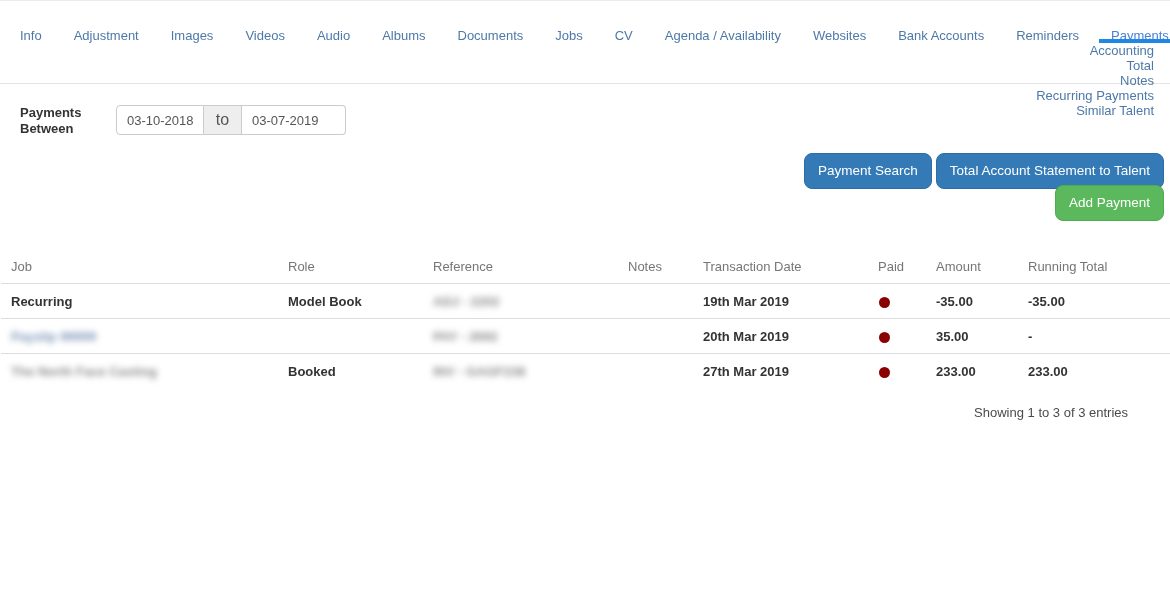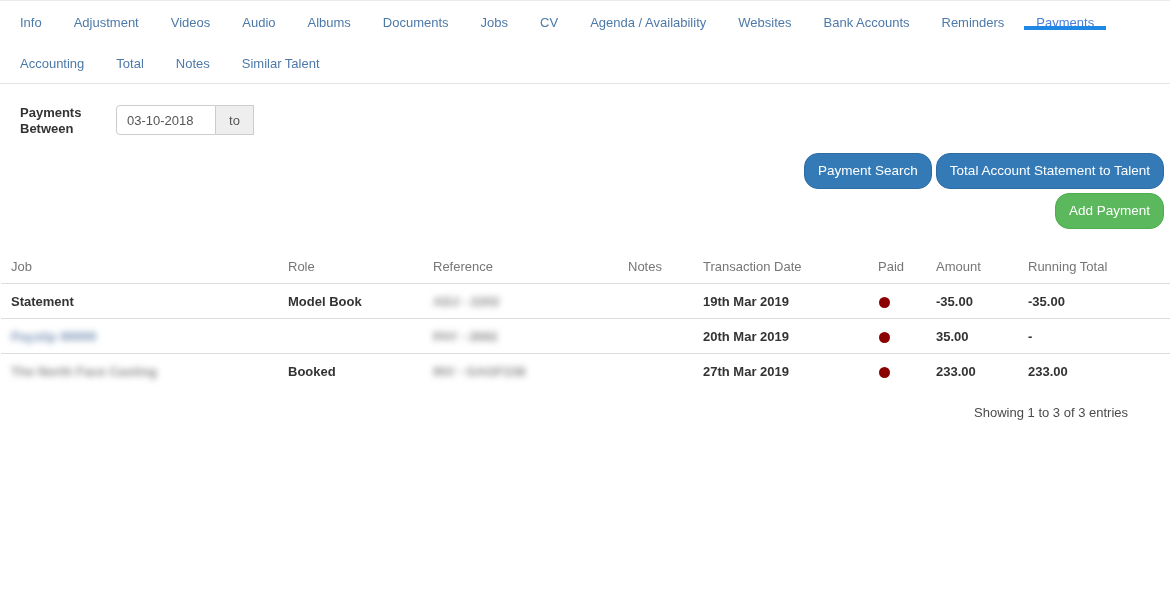--- a/index.html
+++ b/index.html
@@ -2,43 +2,43 @@
 <html><head>
 <meta charset="utf-8">
 <style>
   * { box-sizing: border-box; margin: 0; padding: 0; }
   html,body { background:#fff; }
   body { font-family: "Liberation Sans", "DejaVu Sans", sans-serif; }
   .page { position:relative; width:1170px; height:600px; background:#fff; overflow:hidden; border-top:1px solid #ebebeb; }
 
   
   .tabbar { padding-left:4px; }
-  .tabrow { display:flex; flex-wrap:nowrap; align-items:center; list-style:none; }
+  .tabrow { display:flex; flex-wrap:nowrap; align-items:flex-end; list-style:none; }
   .tabrow.row1 { height:42px; }
-  .tabrow.row2 { height:40px; }
+  .tabrow.row2 { height:40px;flex-direction:column; }
   .tab { position:relative; display:flex; align-items:center; padding:0 16px; font-size:13px;
          color:#4d79a8; cursor:pointer; white-space:nowrap; }
   .tab.active { color:#4a80d9; }
   .tab.active::after { content:""; position:absolute; left:4px; right:4px; bottom:0; height:4px; background:#1f88e5; }
   .tab-divider { border-bottom:1px solid #e4e4e4; }
 
   
   .filter { position:absolute; top:104px; left:20px; display:flex; align-items:flex-start; }
   .filter-label { font-size:13px; font-weight:bold; color:#333; line-height:16px; width:76px; padding-top:0px; }
   .input-group { display:flex; margin-left:20px; }
-  .input-group input { width:100px; height:30px; border:1px solid #ccc; border-radius:4px 0 0 4px;
+  .input-group input { width:88px; height:30px; border:1px solid #ccc; border-radius:4px 0 0 4px;
          padding:0 10px; font-size:13px; color:#555; font-family:inherit; outline:none; background:#fff; }
   .input-group .addon { height:30px; min-width:38px; display:flex; align-items:center; justify-content:center;
-         background:#eee; border:1px solid #ccc; border-left:none; font-size:13px; color:#555; padding:0 11px; }
+         background:#eee; border:1px solid #ccc; border-left:none; font-size:16px; color:#555; padding:0 11px; }
   .input-group input.last { border-left:none; border-radius:0 4px 4px 0; width:104px; }
 
   
   .actions-row1 { position:absolute; top:152px; right:6px; display:flex; gap:4px; }
-  .actions-row2 { position:absolute; top:184px; right:6px;margin-top:8px; }
-  .btn { display:inline-block; border-radius:14px; font-size:13.5px; line-height:1.45; padding:7px 13px;
+  .actions-row2 { position:absolute; top:184px; right:6px; }
+  .btn { display:inline-block; border-radius:8px; font-size:13.5px; line-height:1.45; padding:7px 13px;
          color:#fff; cursor:pointer; border:1px solid transparent; font-family:inherit; white-space:nowrap; }
   .btn-blue { background:#337ab7; border-color:#2e6da4; }
   .btn-green { background:#5cb85c; border-color:#4cae4c; }
 
   
   .paytable { position:absolute; top:252px; left:1px; width:1170px; border-collapse:collapse; table-layout:fixed; }
   .paytable th { text-align:left; font-weight:normal; font-size:13px; color:#767676;
          padding:6px 10px 9px 10px; border-bottom:1px solid #ddd; white-space:nowrap; overflow:hidden; }
   .paytable td { font-size:13px; color:#333; font-weight:bold; padding:10px 10px 9px 10px;
          white-space:nowrap; overflow:hidden; vertical-align:middle; }
@@ -52,48 +52,51 @@
 </style>
 </head>
 <body>
 
 <div class="page">
 
   <nav class="tabbar tab-divider">
     <ul class="tabrow row1">
       <li class="tab">Info</li>
       <li class="tab">Adjustment</li>
+      <li class="tab">Images</li>
       <li class="tab">Videos</li>
       <li class="tab">Audio</li>
       <li class="tab">Albums</li>
       <li class="tab">Documents</li>
       <li class="tab">Jobs</li>
       <li class="tab">CV</li>
       <li class="tab">Agenda / Availability</li>
       <li class="tab">Websites</li>
       <li class="tab">Bank Accounts</li>
       <li class="tab">Reminders</li>
       <li class="tab active">Payments</li>
     </ul>
     <ul class="tabrow row2">
       <li class="tab">Accounting</li>
       <li class="tab">Total</li>
       <li class="tab">Notes</li>
+      <li class="tab">Recurring Payments</li>
       <li class="tab">Similar Talent</li>
     </ul>
   </nav>
 
   <div class="filter">
     <div class="filter-label">
       <div>Payments</div>
       <div>Between</div>
     </div>
     <div class="input-group">
       <input type="text" value="03-10-2018" style="">
       <span class="addon">to</span>
+      <input type="text" class="last" value="03-07-2019" style="">
     </div>
   </div>
 
   <div class="actions-row1">
     <button class="btn btn-blue">Payment Search</button>
     <button class="btn btn-blue">Total Account Statement to Talent</button>
   </div>
   <div class="actions-row2">
     <button class="btn btn-green">Add Payment</button>
   </div>
@@ -116,21 +119,21 @@
         <th>Reference</th>
         <th>Notes</th>
         <th>Transaction Date</th>
         <th>Paid</th>
         <th>Amount</th>
         <th>Running Total</th>
       </tr>
     </thead>
     <tbody>
       <tr>
-        <td><span>Statement</span></td>
+        <td><span>Recurring</span></td>
         <td><span>Model Book</span></td>
         <td><span class="redacted">ADJ - 2202</span></td>
         <td><span></span></td>
         <td><span>19th Mar 2019</span></td>
         <td><span class="paid-dot"></span></td>
         <td><span>-35.00</span></td>
         <td><span>-35.00</span></td>
       </tr>
       <tr>
         <td><span class="redacted bluish">Payslip 99999</span></td>

